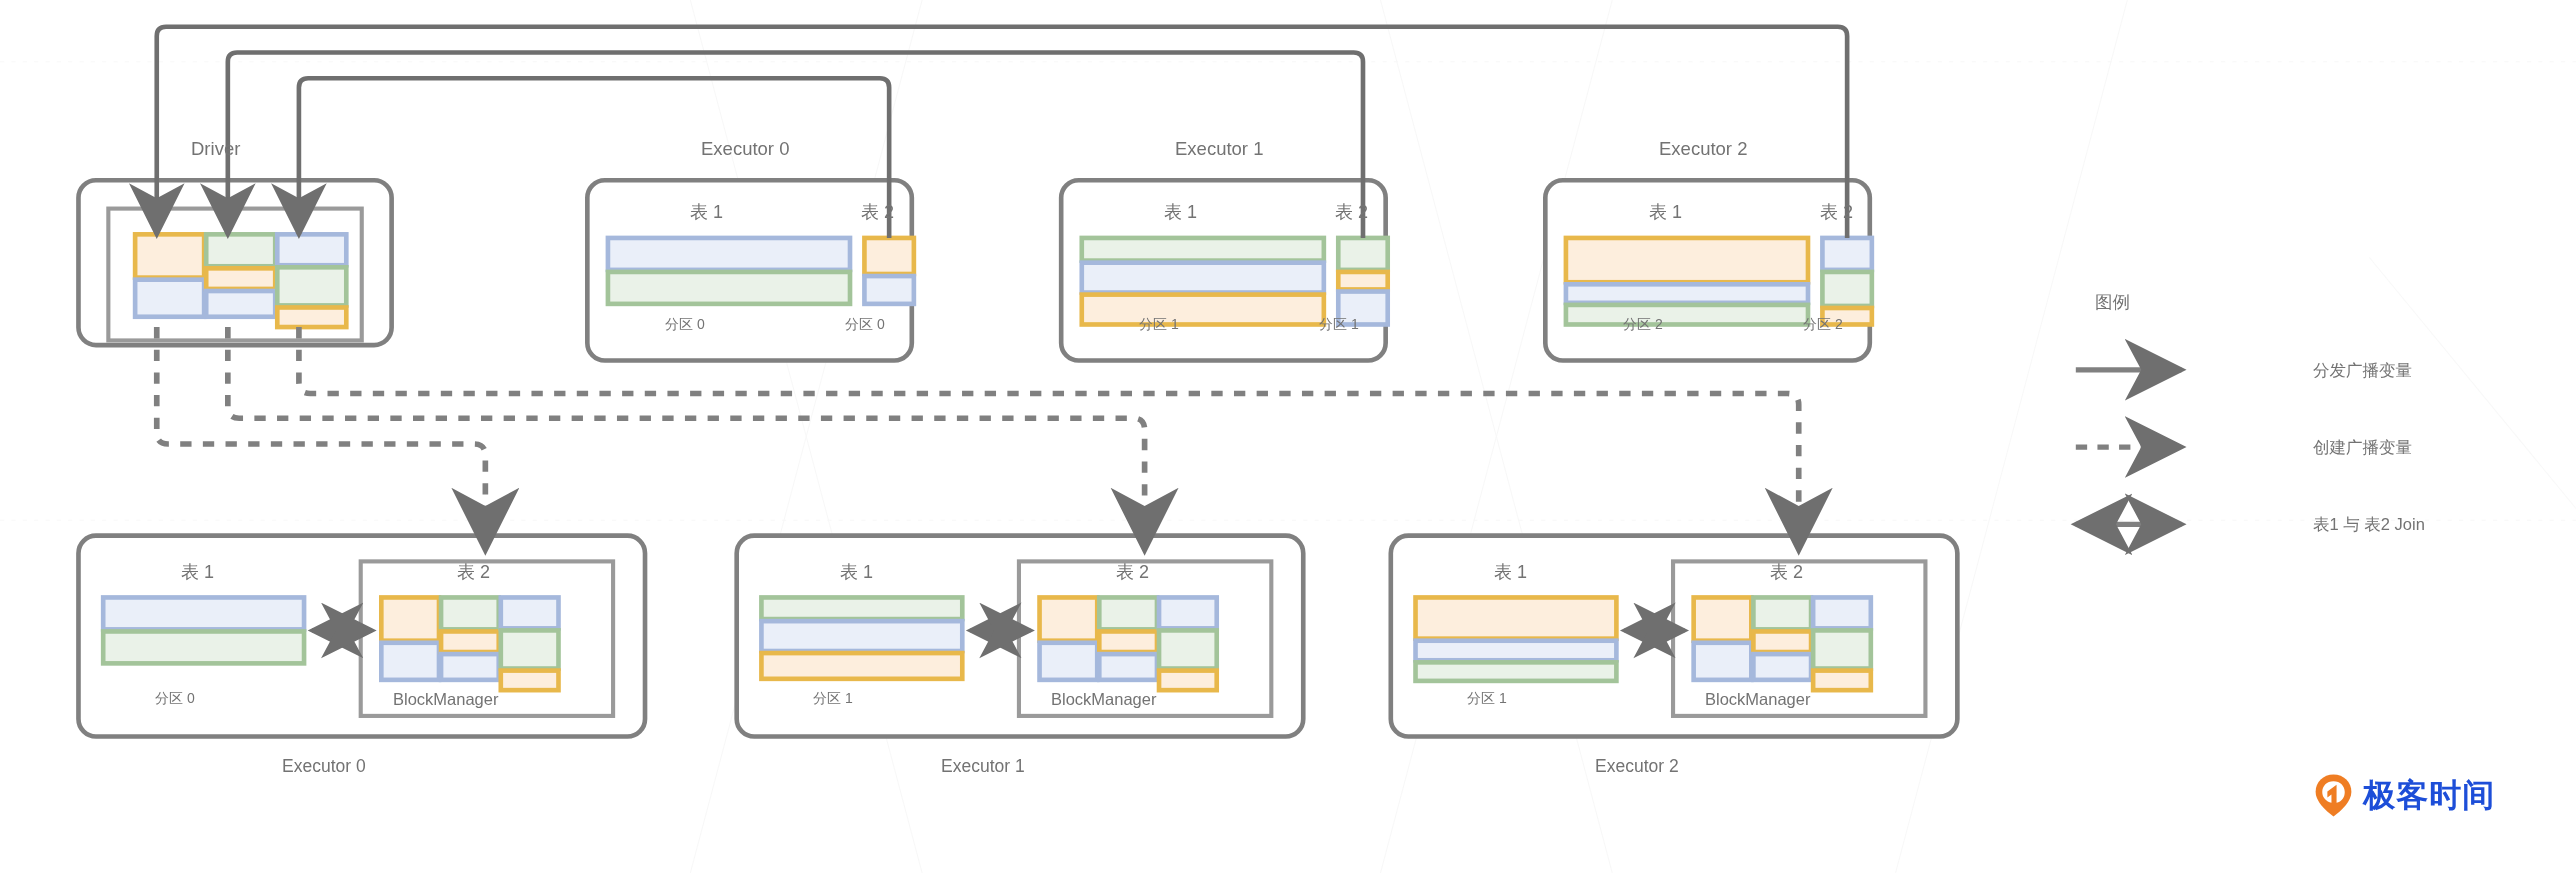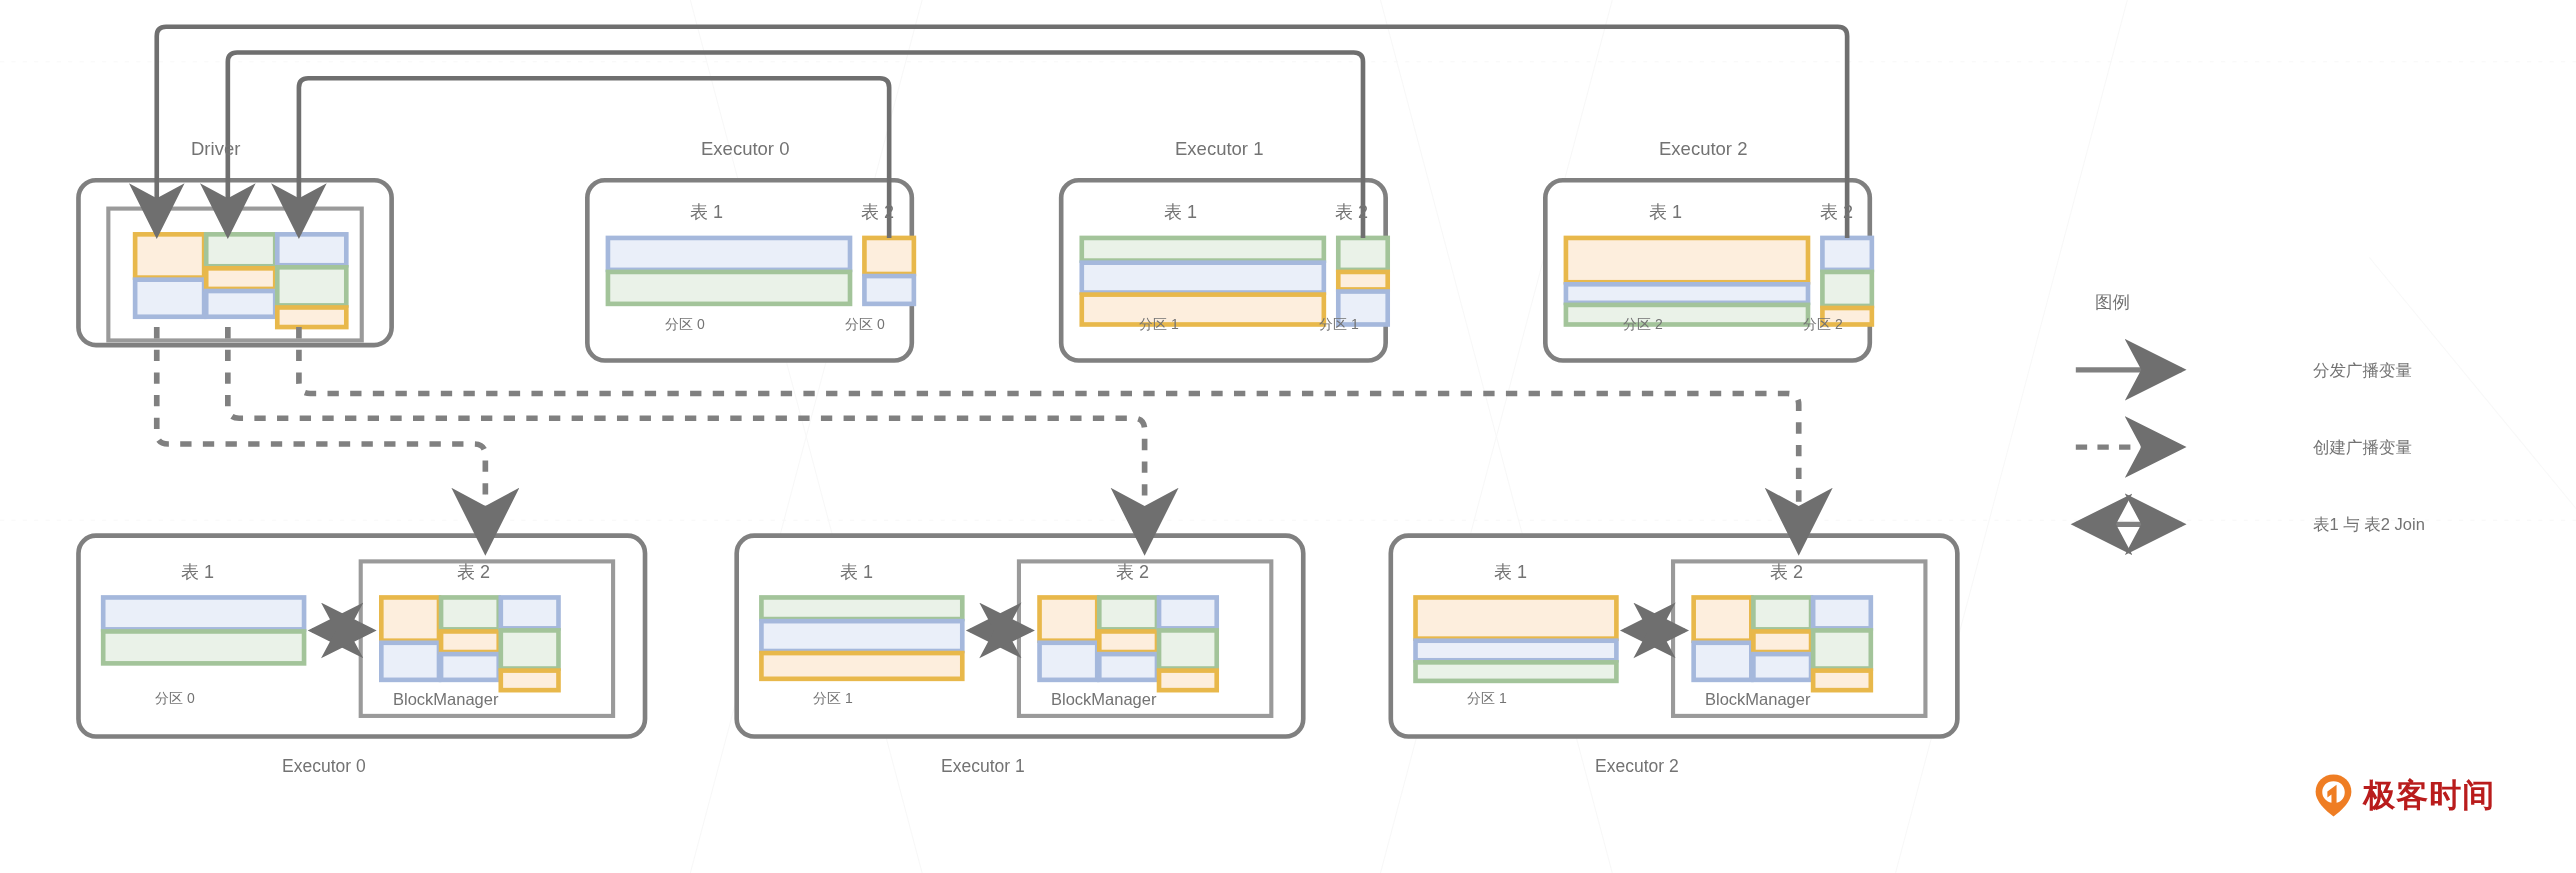--- a/index.html
+++ b/index.html
@@ -8,21 +8,21 @@
   svg.layer{position:absolute;left:0;top:0;width:2624px;height:873px;}
   .lbl{position:absolute;font-family:"Liberation Sans","DejaVu Sans",sans-serif;color:#737373;white-space:nowrap;}
   .title-lbl{font-size:18.5px;}
   .tbl-lbl{font-size:18px;}
   .part-lbl{font-size:14px;}
   .bm-lbl{font-size:16.5px;}
   .exec-lbl{font-size:17.5px;}
   .legend-title{font-size:17.5px;}
   .legend-text{font-size:16.5px;}
   .logo-wrap{position:absolute;display:flex;align-items:center;gap:9.3px;}
-  .logo-text{font-size:32px;font-weight:bold;color:#b91c1c;letter-spacing:1px;font-family:Liberation Sans, sans-serif;}
+  .logo-text{font-size:32px;font-weight:bold;color:#1d4ed8;letter-spacing:1px;font-family:Liberation Sans, sans-serif;}
 </style>
 </head>
 <body>
 
 <div id="stage">
 
   <svg class="layer" viewBox="0 0 5094 1695">
     <defs>
       <marker id="arrHead" markerWidth="14" markerHeight="14" refX="11" refY="6" orient="auto" markerUnits="strokeWidth">
         <path d="M0,0 L12,6 L0,12 L3.2,6 Z" fill="#6f6f6f"></path>

